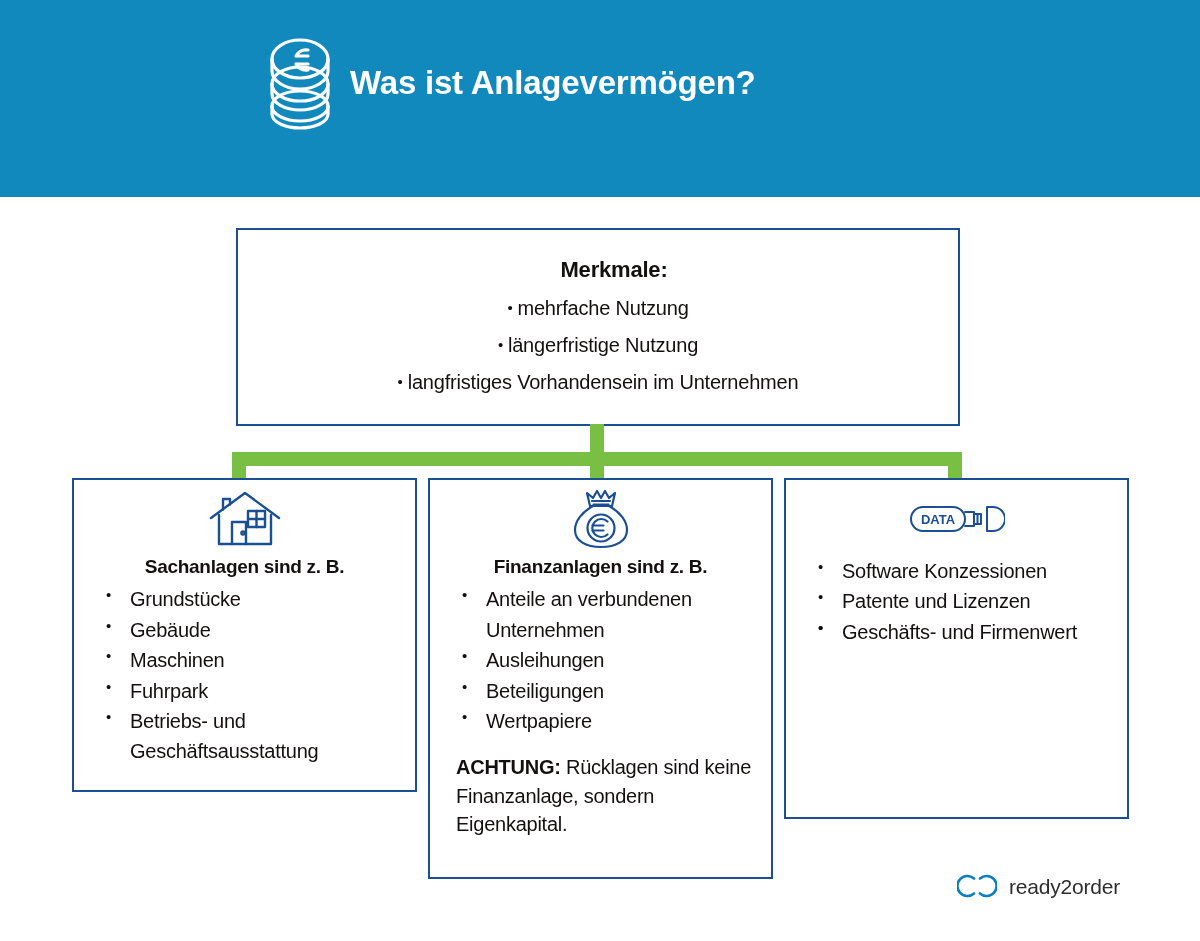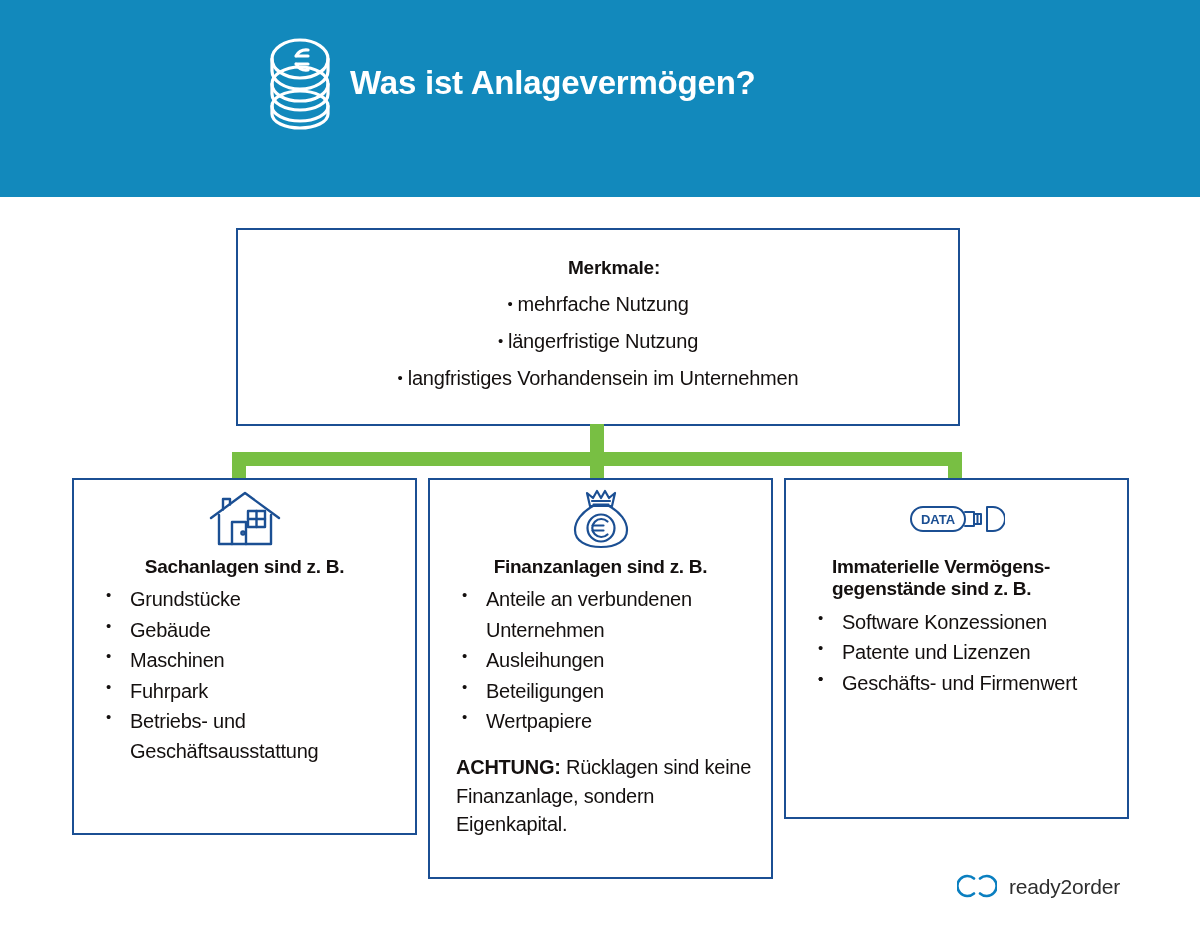--- a/index.html
+++ b/index.html
@@ -53,21 +53,21 @@
     top: 228px;
     width: 724px;
     height: 198px;
     box-sizing: border-box;
     border: 2px solid #1b4f93;
     background: #ffffff;
     text-align: center;
   }
   #merkmale-title {
     margin-top: 27px;
-    font-size: 19px;
+    font-size: 22px;
     font-weight: bold;
     color: #14100f;
     letter-spacing: -0.2px;
     padding-left: 32px;
   }
   .merkmale-item {
     margin-top: 14px;
     font-size: 20px;
     color: #14100f;
     letter-spacing: -0.2px;
@@ -83,21 +83,21 @@
   #conn-drop-mid   { left: 590px; top: 452px;  width: 14px;  height: 28px; }
   #conn-drop-right { left: 948px; top: 452px;  width: 14px;  height: 28px; }
 
   
   .cat-box {
     position: absolute;
     box-sizing: border-box;
     border: 2px solid #1b4f93;
     background: #ffffff;
   }
-  #cat-box-0 { left: 72px;  top: 478px; width: 345px; height: 357px; }
+  #cat-box-0 { left: 72px;  top: 478px; width: 345px; height: 314px; }
   #cat-box-1 { left: 428px; top: 478px; width: 345px; height: 401px; }
   #cat-box-2 { left: 784px; top: 478px; width: 345px; height: 341px; }
 
   .cat-icon-wrap {
     height: 62px;
     display: flex;
     align-items: center;
     justify-content: center;
     margin-top: 8px;
   }
@@ -271,21 +271,20 @@
   <div class="cat-icon-wrap">
     <svg width="96" height="36" viewBox="0 0 96 36" fill="none" stroke="#1b4f93" stroke-width="2" stroke-linejoin="round" stroke-linecap="round">
       <rect x="2" y="6" width="54" height="24" rx="12"></rect>
       <text x="29" y="23" font-family="'Liberation Sans', sans-serif" font-size="13" font-weight="bold" fill="#1b4f93" stroke="none" text-anchor="middle">DATA</text>
       <path d="M56 11 h9 v14 h-9"></path>
       <rect x="65" y="13" width="7" height="10"></rect>
       <path d="M68.5 13 v10"></path>
       <path d="M78 6 h6 a12 12 0 0 1 0 24 h-6 Z"></path>
     </svg>
   </div>
-  <div class="cat-heading">Immaterielle Vermögens-gegenstände sind z. B.</div>
   <div class="cat-list">
     <div class="cat-li">
       <span class="li-dot">•</span>
       <span>Software Konzessionen</span>
     </div>
     <div class="cat-li">
       <span class="li-dot">•</span>
       <span>Patente und Lizenzen</span>
     </div>
     <div class="cat-li">

